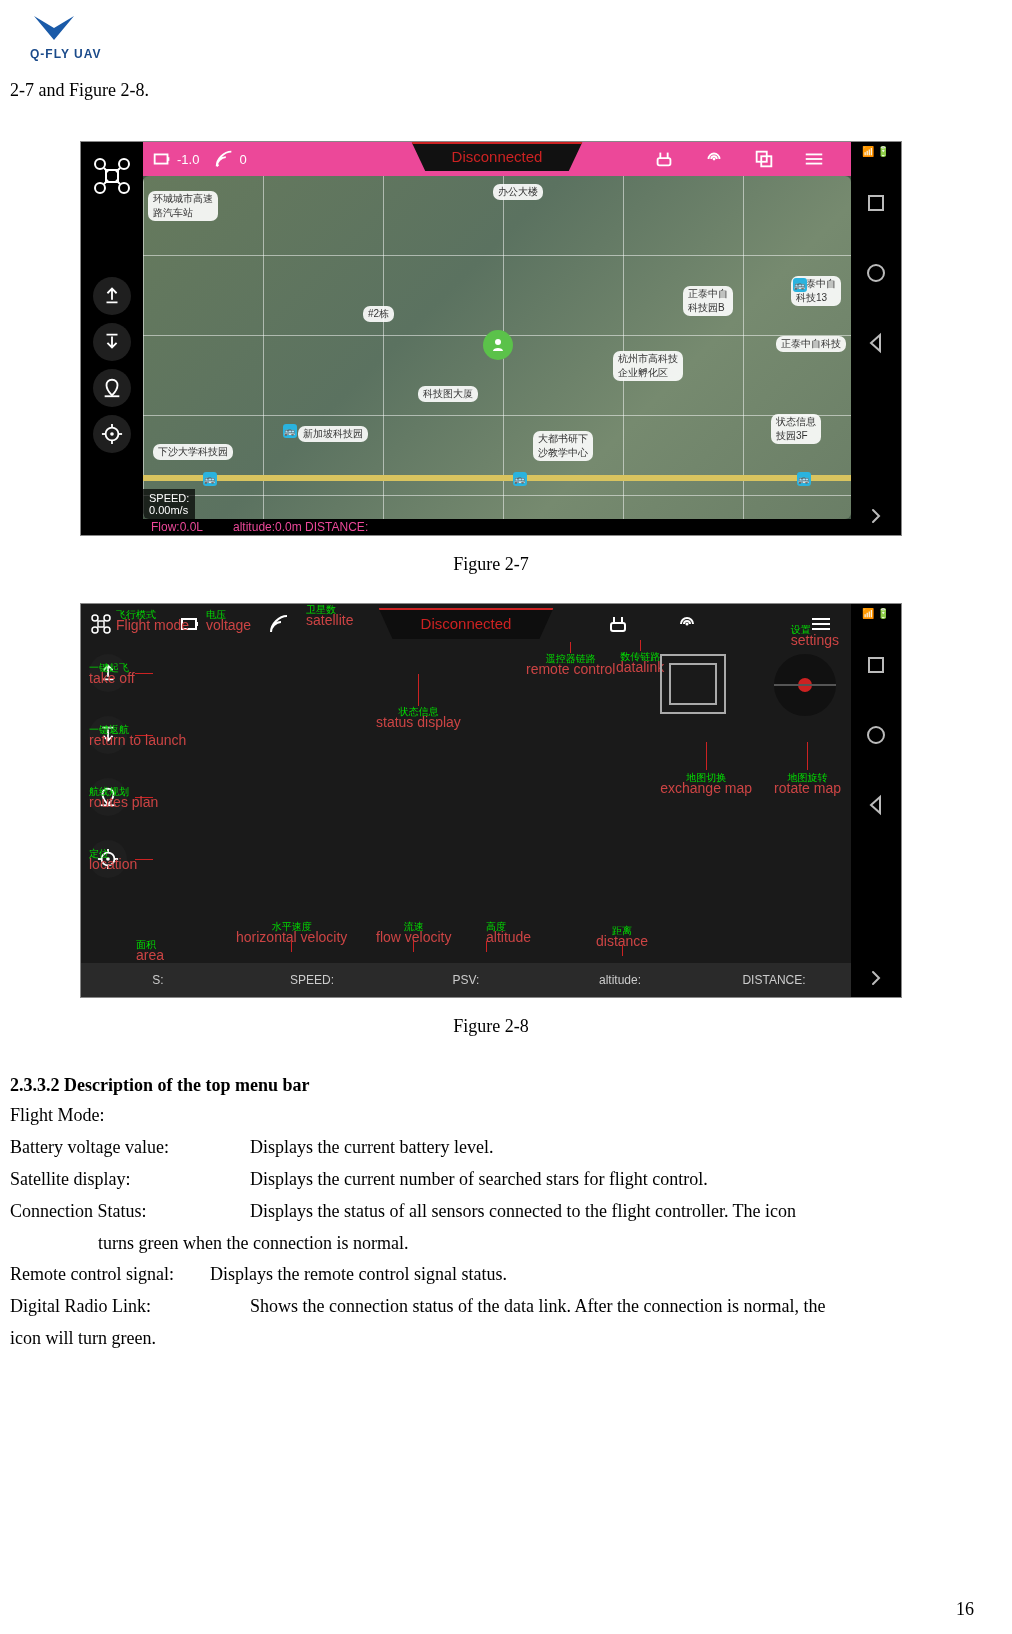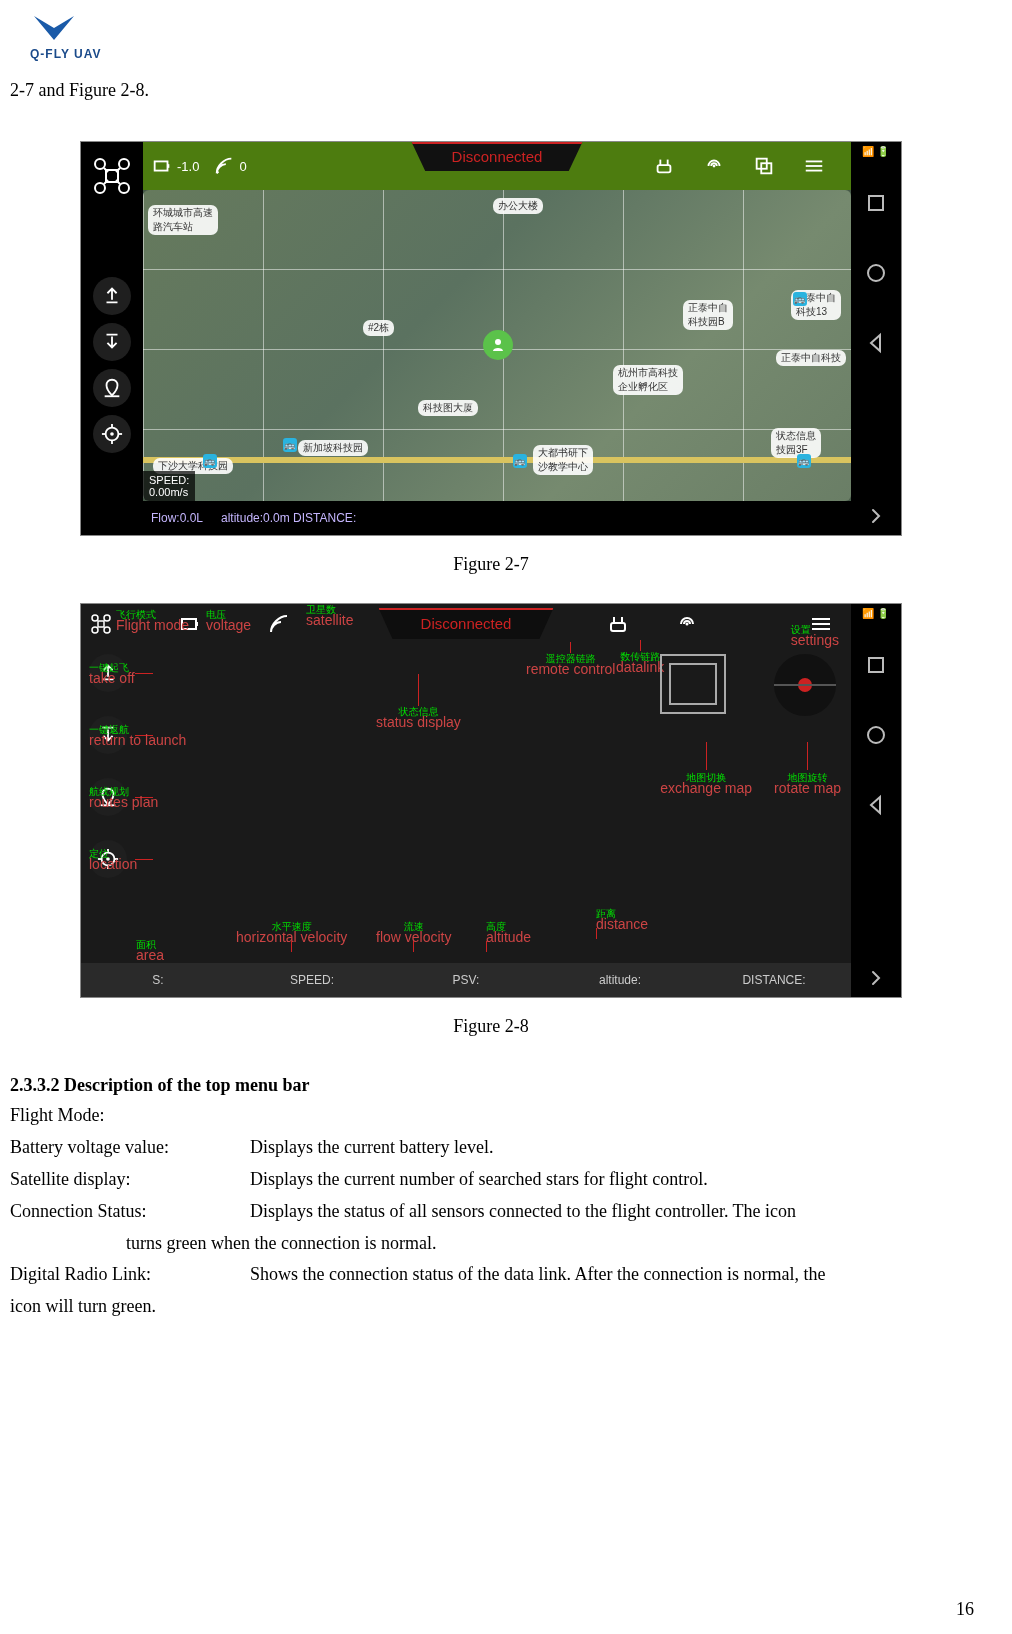--- a/index.html
+++ b/index.html
@@ -12,41 +12,41 @@
 
     .figure-block { margin:0 70px 18px 70px; }
     .fig-caption { text-align:center; margin:18px 0 28px 0; font-size:18px; }
 
     
     .screenshot-a { display:flex; height:395px; border:1px solid #888; }
     .nav-rail { background:#000; width:62px; display:flex; flex-direction:column; justify-content:space-between; align-items:center; padding:8px 0; color:#fff; font-family:Arial,sans-serif; }
     .nav-icon { width:44px; height:44px; margin:4px 0; }
     .nav-icon svg { width:44px; height:44px; }
     .app-a { flex:1; display:flex; flex-direction:column; background:#465948; }
-    .topbar-a { background:#4d7c0f; height:48px; display:flex; align-items:center; padding:0 8px; color:#fff; font-family:Arial,sans-serif; font-size:13px; position:relative; }
+    .topbar-a { background:#ec4899; height:34px; display:flex; align-items:center; padding:0 8px; color:#fff; font-family:Arial,sans-serif; font-size:13px; position:relative; }
     .top-ico { display:inline-flex; align-items:center; margin-right:14px; }
     .top-ico svg { width:22px; height:22px; margin-right:4px; }
     .conn-banner { position:absolute; left:50%; transform:translateX(-50%); top:0; }
     .conn-banner .shape { background:#111; border-top:2px solid #c22; color:#c22; padding:4px 40px 6px; font-family:Arial; font-size:15px; clip-path:polygon(0 0,100% 0,92% 100%,8% 100%); }
     .topbar-a .right { margin-left:auto; display:flex; gap:10px; }
     .map-body { flex:1; position:relative; background:
       linear-gradient(90deg,rgba(255,255,255,.5) 1px,transparent 1px) 0 0/120px 100%,
       linear-gradient(0deg,rgba(255,255,255,.5) 1px,transparent 1px) 0 0/100% 80px,
       linear-gradient(135deg,#667a5d 0%,#5b7260 40%,#768a6f 70%,#6a7e66 100%);
       overflow:hidden;border-radius:6px; }
     .left-ctrls-a { position:absolute; left:6px; top:8px; display:flex; flex-direction:column; gap:8px; }
     .circ-btn { width:38px; height:38px; border-radius:50%; background:#1f1f1f; display:flex; align-items:center; justify-content:center; }
     .circ-btn svg { width:22px; height:22px; }
     .center-marker { position:absolute; left:48%; top:45%; width:30px; height:30px; border-radius:50%; background:#5bc24a; display:flex; align-items:center; justify-content:center; }
     .center-marker svg { width:16px; height:16px; }
     .map-label { position:absolute; background:rgba(255,255,255,.9); color:#333; font-size:10px; padding:1px 5px; border-radius:7px; font-family:Arial; }
     .bus-stop { position:absolute; width:14px; height:14px; border-radius:3px; background:#2ab3df; display:flex; align-items:center; justify-content:center; }
     .bus-stop::after { content:"🚌"; font-size:9px; }
     .road-yellow { position:absolute; background:#d9c45f; }
-    .bottombar-a { background:#000; height:34px; color:#c4b5fd; font-family:Arial; font-size:12px; display:flex; align-items:center; padding:0 8px; gap:18px; }
+    .bottombar-a { background:#000; height:16px; color:#ec4899; font-family:Arial; font-size:12px; display:flex; align-items:center; padding:0 8px; gap:30px; }
     .speed-overlay { position:absolute; left:0; bottom:0; background:rgba(0,0,0,.7); color:#fff; font-family:Arial; font-size:11px; padding:3px 6px; }
     .sysbar-r { width:50px; background:#000; display:flex; flex-direction:column; align-items:center; color:#888; }
     .sysbar-r .status-icons { font-size:10px; padding:4px 0 10px; text-align:center; line-height:12px; }
     .sys-nav-btn { width:26px; height:26px; margin:22px 0; display:flex; align-items:center; justify-content:center; }
     .sys-nav-btn svg { width:24px; height:24px; stroke:#bbb; fill:none; stroke-width:2; }
     .sys-chev { margin-top:auto; margin-bottom:6px; }
 
     
     .screenshot-b { display:flex; height:395px; border:1px solid #888; }
     .app-b { flex:1; background:#1a1a1a; position:relative; font-family:Arial,sans-serif; overflow:hidden; }
@@ -70,21 +70,21 @@
     .rotate-wid::before { content:""; position:absolute; left:50%; top:50%; width:14px; height:14px; background:#c22; border-radius:50%; transform:translate(-50%,-50%); }
     .rotate-wid::after { content:""; position:absolute; left:0; right:0; top:50%; height:2px; background:#555; transform:translateY(-50%); }
     .bottombar-b { position:absolute; left:0; right:0; bottom:0; height:34px; background:#2a2a2a; color:#ccc; font-size:12px; display:flex; align-items:center; }
     .bb-item { flex:1; text-align:center; }
 
     
     .section-title { font-weight:bold; margin-top:38px; margin-bottom:6px; }
     .desc-row { display:flex; margin:4px 0; line-height:1.55; }
     .desc-label { width:240px; flex-shrink:0; }
     .desc-text { flex:1; text-align:justify; }
-    .desc-cont { margin-left:116px; text-align:justify; line-height:1.55; }
+    .desc-cont { margin-left:88px; text-align:justify; line-height:1.55; }
     .pagenum { position:absolute; right:38px; bottom:14px; font-size:18px; }
   </style>
 </head>
 <body>
 
 <div class="page">
   <div class="logo-top">
     <div class="logo-shape">
       <svg viewBox="0 0 48 30">
           <path d="M4 4 L24 16 L44 4 L34 16 L24 28 L14 16 Z" fill="#1a5aa8"></path>
@@ -432,21 +432,21 @@
         <div class="ann stack" style="bottom:45px;left:295px;align-items:center;">
             <span class="lbl-cn">流速</span>
             <span class="lbl-en">flow velocity</span>
             <div class="tick"></div>
           </div>
         <div class="ann stack" style="bottom:45px;left:405px;align-items:flex-start;">
             <span class="lbl-cn">高度</span>
             <span class="lbl-en">altitude</span>
             <div class="tick"></div>
           </div>
-        <div class="ann stack" style="bottom:58px;left:515px;">
+        <div class="ann stack" style="bottom:41px;left:515px;align-items:center;">
             <span class="lbl-cn">距离</span>
             <span class="lbl-en">distance</span>
             <div class="tick"></div>
           </div>
 
         <div class="bottombar-b">
           <div class="bb-item">S:</div>
           <div class="bb-item">SPEED:</div>
           <div class="bb-item">PSV:</div>
           <div class="bb-item">altitude:</div>
@@ -492,19 +492,23 @@
   <div class="desc-row">
       <div class="desc-label">Satellite display:</div>
       <div class="desc-text">Displays the current number of searched stars for flight control.</div>
     </div>
   <div class="desc-row">
       <div class="desc-label">Connection Status:</div>
       <div class="desc-text">Displays the status of all sensors connected to the flight controller. The icon</div>
     </div>
   <div class="desc-cont">turns green when the connection is normal.</div>
   <div class="desc-row">
+      <div class="desc-label" style="width:200px;">Remote control signal:</div>
+      <div class="desc-text">Displays the remote control signal status.</div>
+    </div>
+  <div class="desc-row">
       <div class="desc-label">Digital Radio Link:</div>
       <div class="desc-text">Shows the connection status of the data link. After the connection is normal, the</div>
     </div>
   <div style="line-height:1.55;">icon will turn green.</div>
 
   <div class="pagenum">16</div>
 </div>
 
 </body></html>

